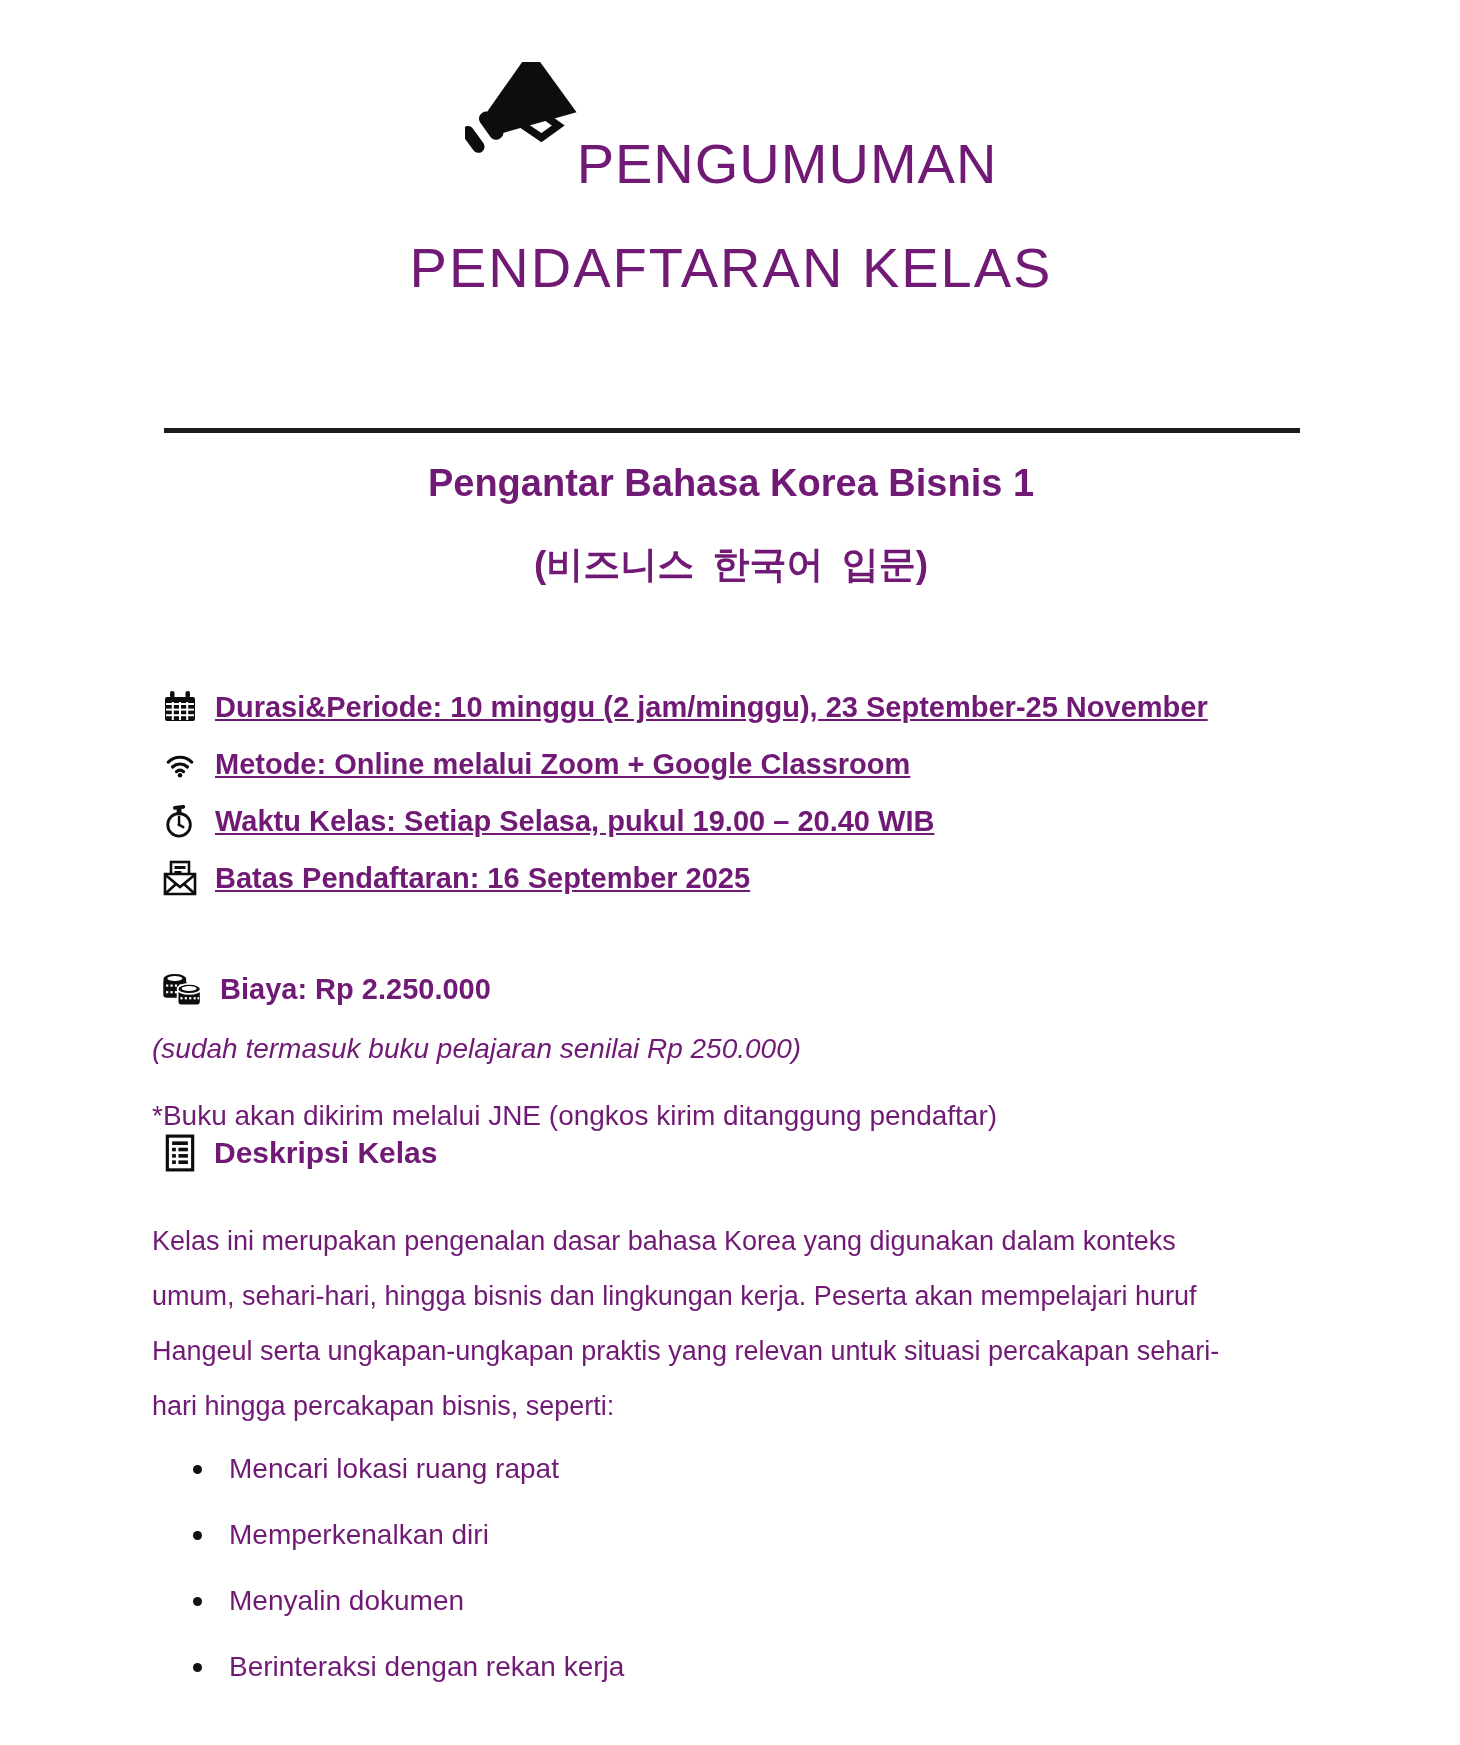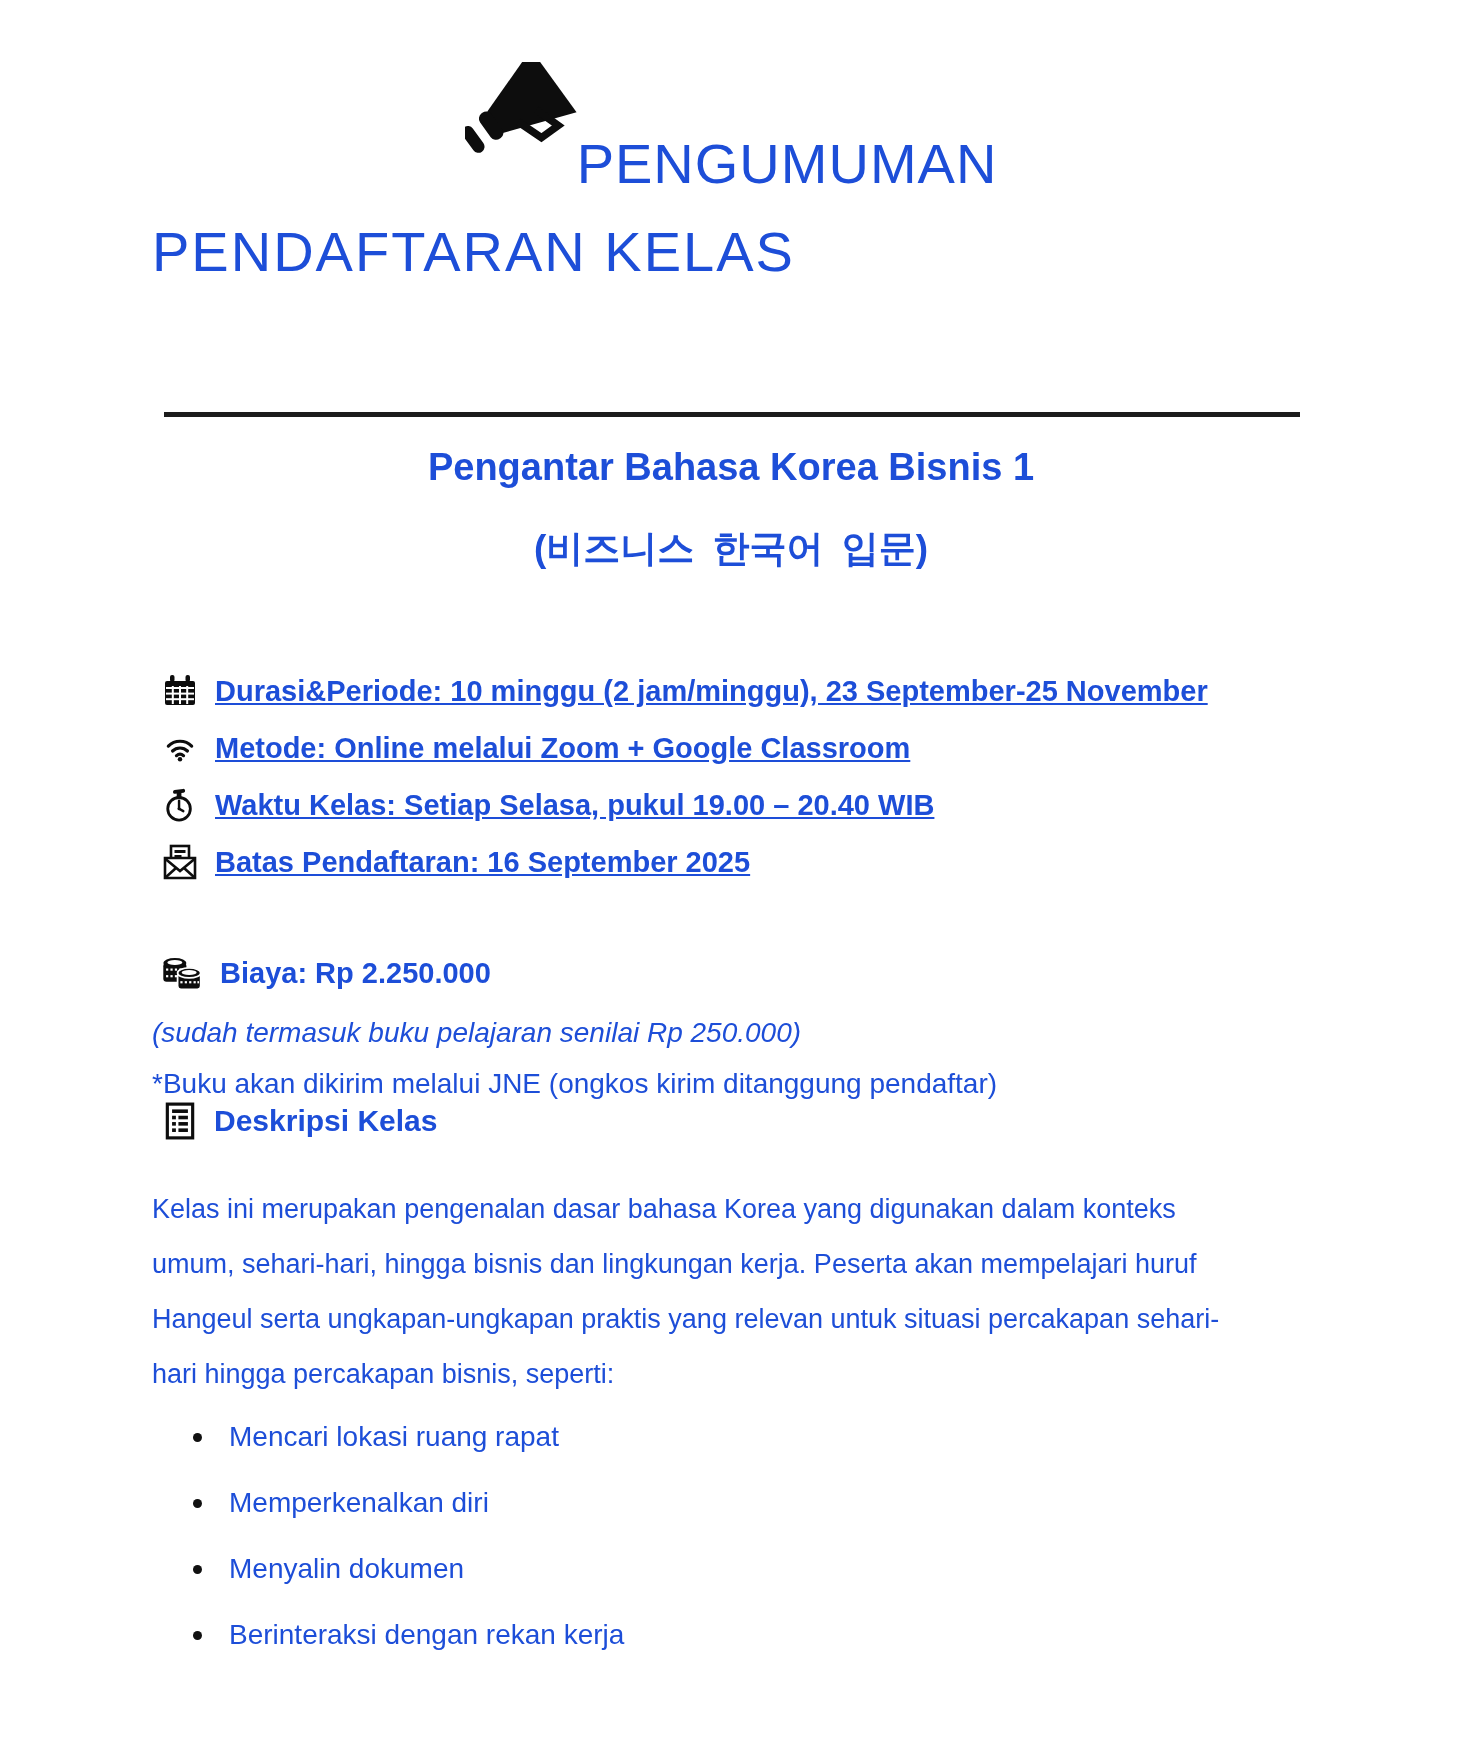--- a/index.html
+++ b/index.html
@@ -1,55 +1,55 @@
 <!DOCTYPE html>
 <html><head>
 <meta charset="utf-8">
 <style>
   * { margin:0; padding:0; box-sizing:border-box; }
   html,body { background:#ffffff; }
   .page {
     position:relative;
     width:1460px; height:1745px;
     background:#ffffff;
-    color:#1d4ed8;
+    color:#701a75;
     font-family:"Liberation Sans","DejaVu Sans",sans-serif;
     padding:42px 150px 16px 152px;
     overflow:hidden;
   }
   svg { display:block; }
   .fill { fill:#0d0d0d; }
   .stroke { fill:none; stroke:#0d0d0d; }
 
   
   .header-line1 { display:flex; justify-content:center; align-items:flex-end; height:150px; }
   .megaphone-wrap { width:124px; height:104px; margin-bottom:26px; margin-right:-12px; }
   .header-title { font-size:56px; line-height:1; letter-spacing:1px; font-weight:400; }
-  .header-line2 { font-size:56px; line-height:1; letter-spacing:2px; margin-top:32px; font-weight:400; }
+  .header-line2 { text-align:center; font-size:56px; line-height:1; letter-spacing:2px; margin-top:48px; font-weight:400; }
 
   
   .double-rule { margin:132px 10px 0 12px; height:2px;
     border-top:3px solid #1c1c1c; border-bottom:2px solid #1c1c1c; }
 
   
   .course-title { margin-top:28px; text-align:center; font-size:38px; font-weight:700; line-height:1.2; }
   .course-subtitle { margin-top:34px; text-align:center; font-size:37px; font-weight:700; line-height:1.3; word-spacing:8px; }
 
   
   .details { margin-top:90px;text-decoration:underline; }
   .detail-row { display:flex; align-items:center; height:57px; padding-left:10px; }
   .detail-icon { width:36px; height:38px; flex:0 0 auto; display:flex; align-items:center; justify-content:center; }
   .detail-text { margin-left:17px; font-size:29px; font-weight:700; white-space:nowrap; }
 
   
   .price-row { margin-top:58px; display:flex; align-items:center; height:50px; padding-left:8px; }
   .coins-wrap { width:44px; height:42px; }
   .price-text { margin-left:16px; font-size:29px; font-weight:700; }
   .price-note-italic { margin-top:16px; font-size:28px; font-style:italic; line-height:1.3; }
-  .price-note-shipping { margin-top:15px; font-size:28px; line-height:1.3; }
+  .price-note-shipping { margin-top:31px; font-size:28px; line-height:1.3; }
 
   
   .desc-heading { display:flex; align-items:center; padding-left:12px; }
   .doc-icon-wrap { width:32px; height:38px; }
   .desc-heading-text { margin-left:18px; font-size:30px; font-weight:700; }
   .desc-para { margin-top:42px; font-size:27px; }
   .desc-para .para-line { line-height:55px; white-space:nowrap; }
   .bullets { margin-top:2px; }
   .bullet-item { display:flex; align-items:center; height:66px; padding-left:41px; }
   .bullet-dot { width:9px; height:9px; border-radius:50%; background:#111; margin-right:27px; flex:0 0 auto; }

